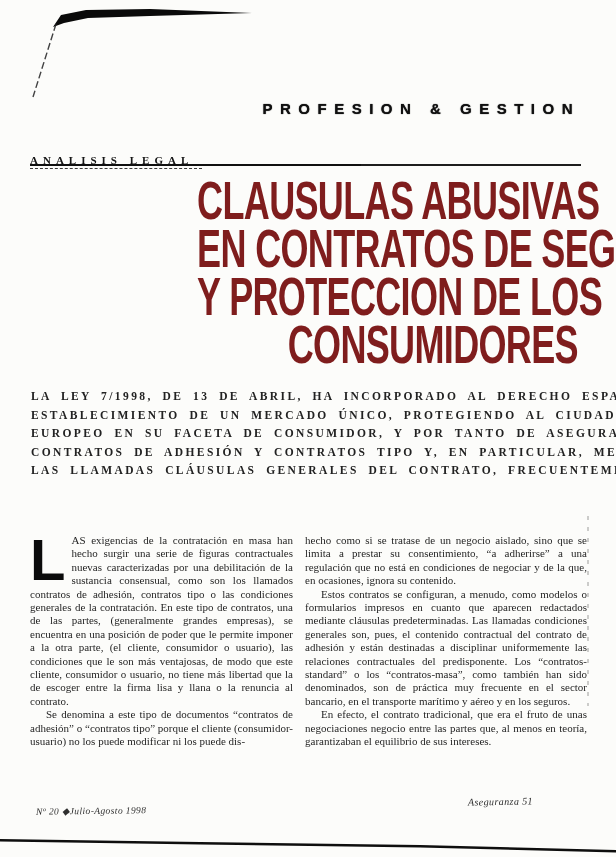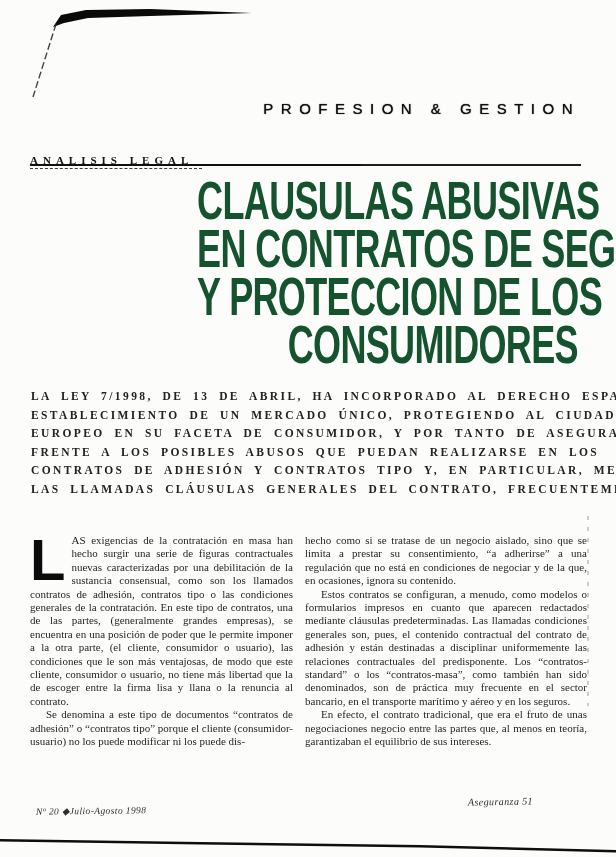--- a/index.html
+++ b/index.html
@@ -11,21 +11,21 @@
     overflow:hidden;
     font-family:"Liberation Serif", serif;
     color:#1c1c1c;
   }
   .artifacts{position:absolute;inset:0;width:616px;height:857px;pointer-events:none;}
 
   
   .mag-header{
     position:absolute;top:100px;right:36px;
     font-family:"Liberation Sans", sans-serif;
-    font-weight:400;font-size:15px;letter-spacing:7.5px;
+    font-weight:700;font-size:15px;letter-spacing:7.5px;
     color:#101010;white-space:nowrap;
     text-shadow:0 0 1px #101010;
   }
 
   
   .kicker{
     position:absolute;left:30px;top:154px;
     font-family:"Liberation Serif", serif;
     font-weight:700;font-size:11px;letter-spacing:5px;
     color:#151515;white-space:nowrap;
@@ -36,21 +36,21 @@
   }
   .kicker-rule-double{
     position:absolute;left:30px;top:168px;width:172px;height:1px;
     border-top:1px dashed #3a3a3a;
   }
 
   
   .headline{
     position:absolute;left:0;right:0;top:177px;margin:0;
     font-family:"Liberation Sans", sans-serif;
-    font-weight:700;color:#14532d;
+    font-weight:700;color:#7f1d1d;
   }
   .hl-line{
     display:block;height:48px;line-height:47px;
     font-size:53px;letter-spacing:-1px;white-space:nowrap;
     text-align:right;
     transform:scaleX(0.68);transform-origin:100% 50%;
   }
   .hl-line:nth-child(1){padding-right:126px;}
   .hl-line:nth-child(2){padding-right:71px;}
   .hl-line:nth-child(3){padding-right:59px;}
@@ -128,21 +128,20 @@
     <span class="hl-line">CLAUSULAS ABUSIVAS</span>
     <span class="hl-line">EN CONTRATOS DE SEGUROS,</span>
     <span class="hl-line">Y PROTECCION DE LOS</span>
     <span class="hl-line">CONSUMIDORES</span>
   </h1>
 
   <div class="lead">
     <div class="lead-line">LA LEY 7/1998, DE 13 DE ABRIL, HA INCORPORADO AL DERECHO ESPAÑOL LA</div>
     <div class="lead-line">ESTABLECIMIENTO DE UN MERCADO ÚNICO, PROTEGIENDO AL CIUDADANO</div>
     <div class="lead-line">EUROPEO EN SU FACETA DE CONSUMIDOR, Y POR TANTO DE ASEGURADO,</div>
-    <div class="lead-line">FRENTE A LOS POSIBLES ABUSOS QUE PUEDAN REALIZARSE EN LOS</div>
     <div class="lead-line">CONTRATOS DE ADHESIÓN Y CONTRATOS TIPO Y, EN PARTICULAR, MEDIANTE</div>
     <div class="lead-line">LAS LLAMADAS CLÁUSULAS GENERALES DEL CONTRATO, FRECUENTEMENTE</div>
   </div>
 
   <div class="cols">
     <div class="col col-left">
       <p><span class="dropcap">L</span><span>AS exigencias de la contratación en masa han hecho surgir una serie de figuras contractuales nuevas caracterizadas por una debilitación de la sustancia consensual, como son los llamados contratos de adhesión, contratos tipo o las condiciones generales de la contratación. En este tipo de contratos, una de las partes, (generalmente grandes empresas), se encuentra en una posición de poder que le permite imponer a la otra parte, (el cliente, consumidor o usuario), las condiciones que le son más ventajosas, de modo que este cliente, consumidor o usuario, no tiene más libertad que la de escoger entre la firma lisa y llana o la renuncia al contrato.</span></p>
       <p class="indent">Se denomina a este tipo de documentos “contratos de adhesión” o “contratos tipo” porque el cliente (consumidor-usuario) no los puede modificar ni los puede dis-</p>
     </div>
     <div class="col col-right">

